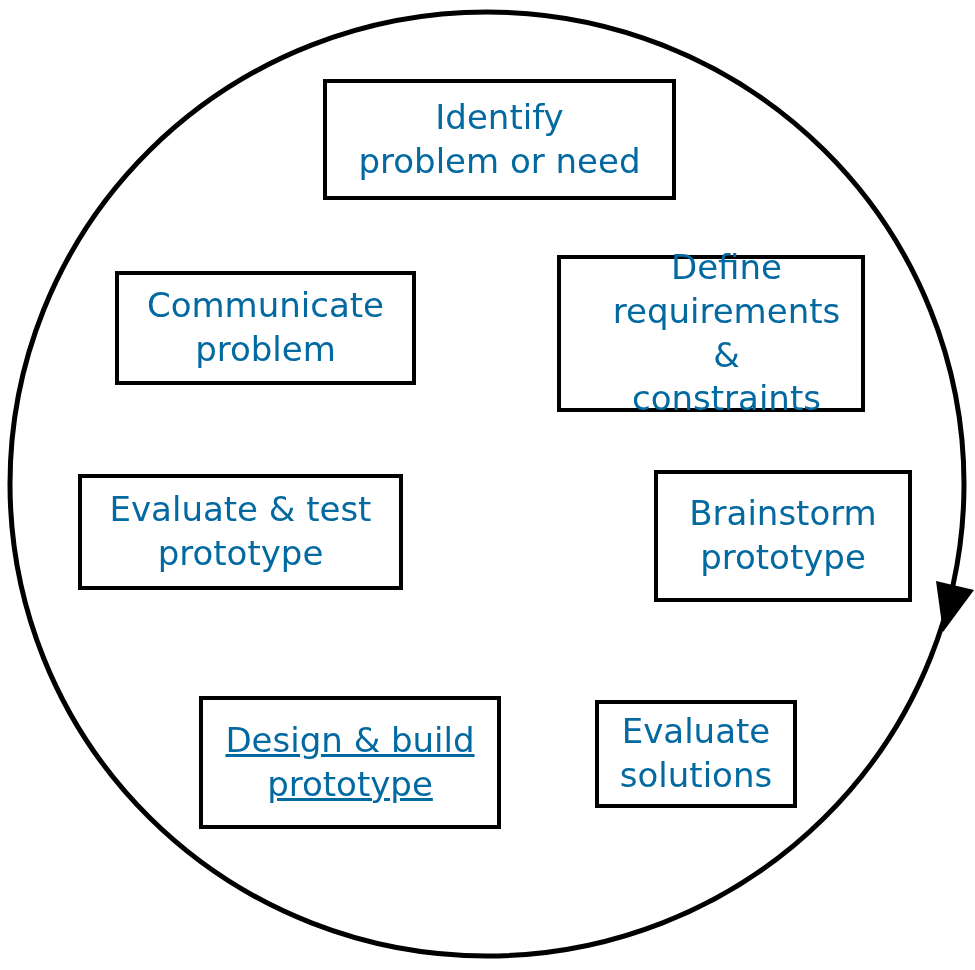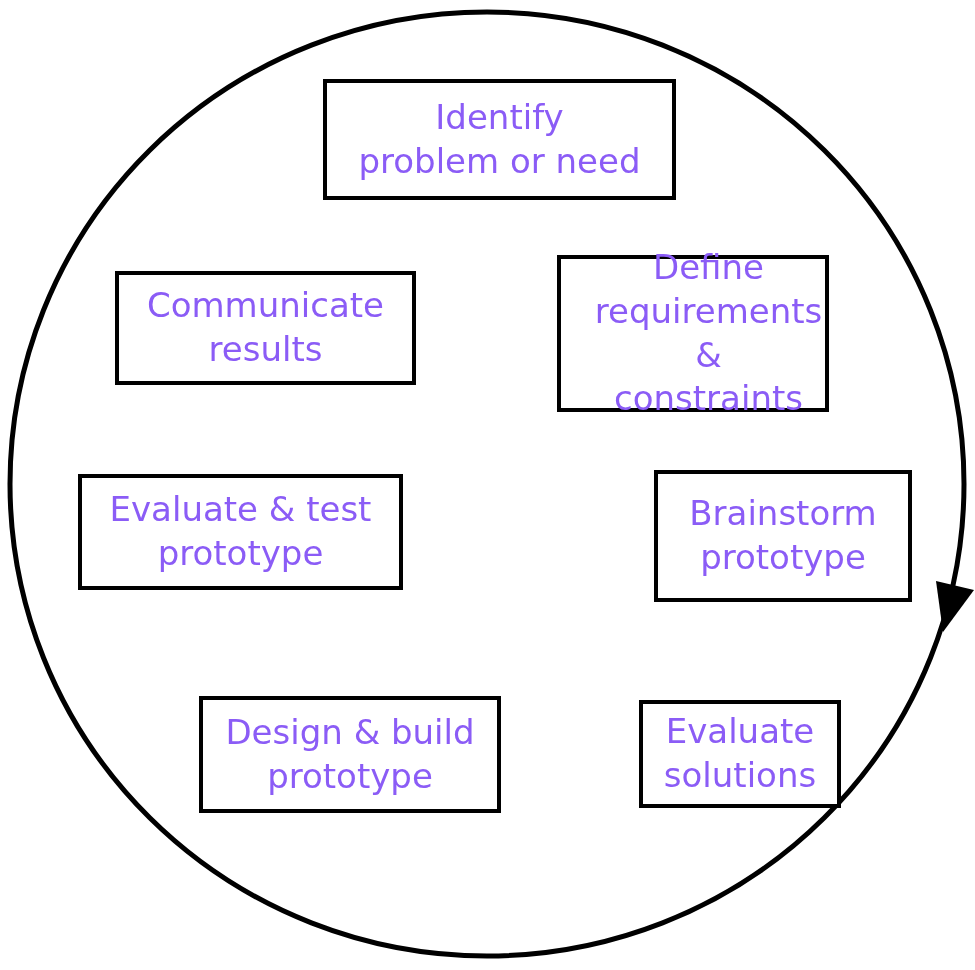--- a/index.html
+++ b/index.html
@@ -24,37 +24,37 @@
     position: absolute;
     left: 0;
     top: 0;
     display: block;
   }
   .step-box {
     position: absolute;
     box-sizing: border-box;
     background: #ffffff;
     border: 4px solid #000000;
-    color: #8b5cf6;
+    color: #0369a1;
     display: flex;
     align-items: center;
     justify-content: center;
     text-align: center;
     font-size: 34px;
     line-height: 1.28;
     white-space: pre-line;
     padding: 4px 8px;
   }
   #box-identify           { left: 323px; top:  79px; width: 353px; height: 121px; }
   #box-communicate        { left: 115px; top: 271px; width: 301px; height: 114px; }
-  #box-define             { left: 557px; top: 255px; width: 272px; height: 157px; padding-left: 39px; }
+  #box-define             { left: 557px; top: 255px; width: 308px; height: 157px; padding-left: 39px; }
   #box-evaluate-test      { left:  78px; top: 474px; width: 325px; height: 116px; }
   #box-brainstorm         { left: 654px; top: 470px; width: 258px; height: 132px; }
-  #box-design-build       { left: 199px; top: 696px; width: 302px; height: 117px; }
-  #box-evaluate-solutions { left: 595px; top: 700px; width: 202px; height: 108px; margin-left: 44px; }
+  #box-design-build       { left: 199px; top: 696px; width: 302px; height: 133px; text-decoration: underline; }
+  #box-evaluate-solutions { left: 595px; top: 700px; width: 202px; height: 108px; }
 </style>
 </head>
 <body>
 
 <div class="stage">
 
   <svg class="cycle" width="975" height="970" viewBox="0 0 975 970">
     <ellipse cx="487" cy="484" rx="477" ry="472" fill="none" stroke-width="5" stroke="#000000"></ellipse>
     <polygon points="974,590 936,581 943,632" fill="#000000"></polygon>
   </svg>
@@ -72,15 +72,15 @@
   <div class="step-box" id="box-evaluate-solutions">Evaluate
 solutions</div>
 
   <div class="step-box" id="box-design-build">Design &amp; build
 prototype</div>
 
   <div class="step-box" id="box-evaluate-test">Evaluate &amp; test
 prototype</div>
 
   <div class="step-box" id="box-communicate">Communicate
-results</div>
+problem</div>
 
 </div>
 
 </body></html>

